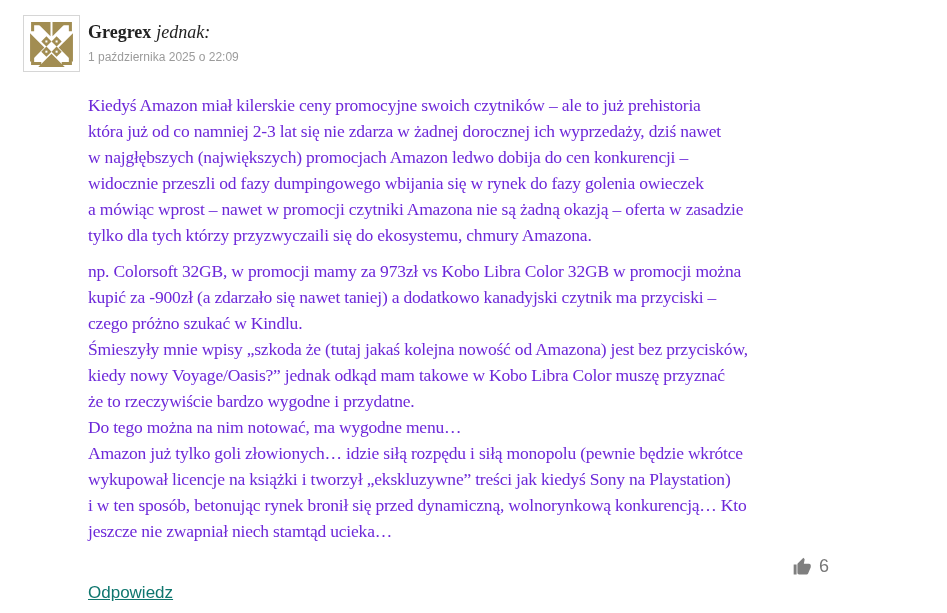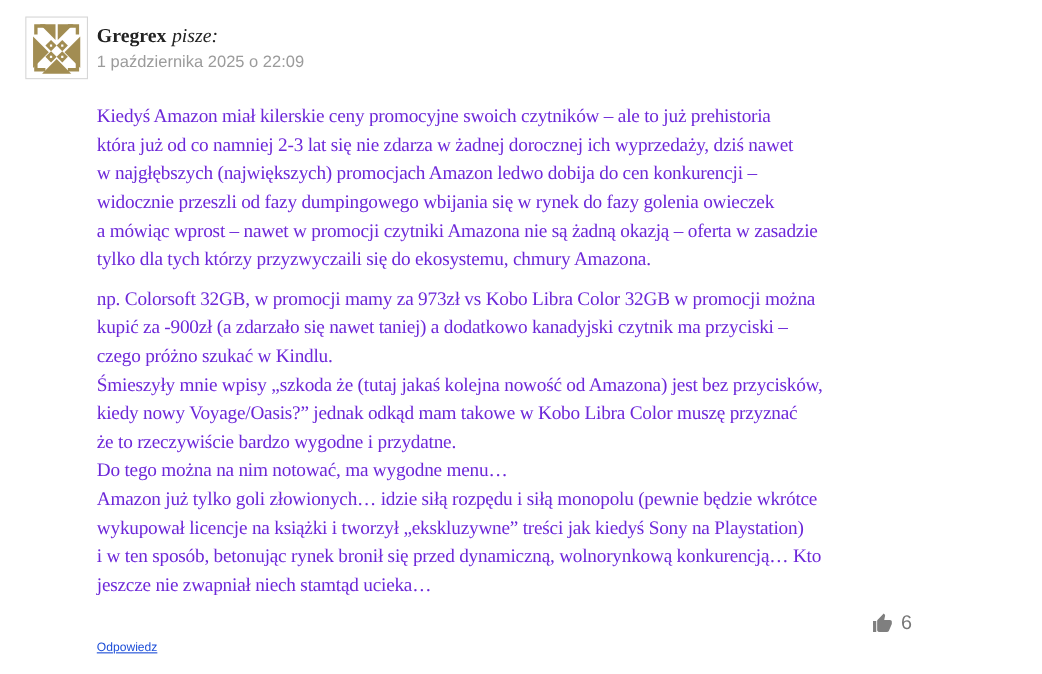--- a/index.html
+++ b/index.html
@@ -22,21 +22,21 @@
   .avatar svg { display: block; width: 49px; height: 49px; }
 
   
   .meta { position: absolute; left: 88px; top: 21px; }
   .byline { font-size: 18px; line-height: 22px; color: #222222; }
   .author { font-weight: bold; margin-top: 26px; }
   .says { font-style: italic; margin-left: 5px; }
   .date {
     margin-top: 5px;
     font-family: "Liberation Sans", sans-serif;
-    font-size: 15px; line-height: 18px;
+    font-size: 12px; line-height: 18px;
     color: #9b9b9b;
   }
 
   
   .body { position: absolute; left: 88px; top: 92px; width: 790px; }
   .body p {
     white-space: pre-line;
     font-size: 17.5px;
     line-height: 26px;
     letter-spacing: -0.2px;
@@ -53,22 +53,22 @@
   .likes svg { display: block; width: 20px; height: 20px; }
   .likes-count {
     font-family: "Liberation Sans", sans-serif;
     font-size: 18px; color: #777777;
   }
 
   
   .reply {
     position: absolute; left: 88px; top: 583px;
     font-family: "Liberation Sans", sans-serif;
-    font-size: 11px;
-    color: #1d4ed8;
+    font-size: 17px;
+    color: #0f766e;
     text-decoration: underline;
     cursor: pointer;
   }
 </style>
 </head>
 <body>
 
 <div class="comment">
 
   <div class="avatar">
@@ -98,21 +98,21 @@
         <rect x="18" y="21" width="2" height="2"></rect>
         <rect x="28" y="21" width="2" height="2"></rect>
         <rect x="18" y="31" width="2" height="2"></rect>
         <rect x="28" y="31" width="2" height="2"></rect>
       </g>
     </svg>
   </div>
 
   <div class="meta">
     <div class="byline">
-      <span class="author">Gregrex</span><span class="says">pisze:</span>
+      <span class="author">Gregrex</span><span class="says">jednak:</span>
     </div>
     <div class="date">1 października 2025 o 22:09</div>
   </div>
 
   <div class="body">
     <p>Kiedyś Amazon miał kilerskie ceny promocyjne swoich czytników – ale to już prehistoria
 która już od co namniej 2-3 lat się nie zdarza w żadnej dorocznej ich wyprzedaży, dziś nawet
 w najgłębszych (największych) promocjach Amazon ledwo dobija do cen konkurencji –
 widocznie przeszli od fazy dumpingowego wbijania się w rynek do fazy golenia owieczek
 a mówiąc wprost – nawet w promocji czytniki Amazona nie są żadną okazją – oferta w zasadzie

